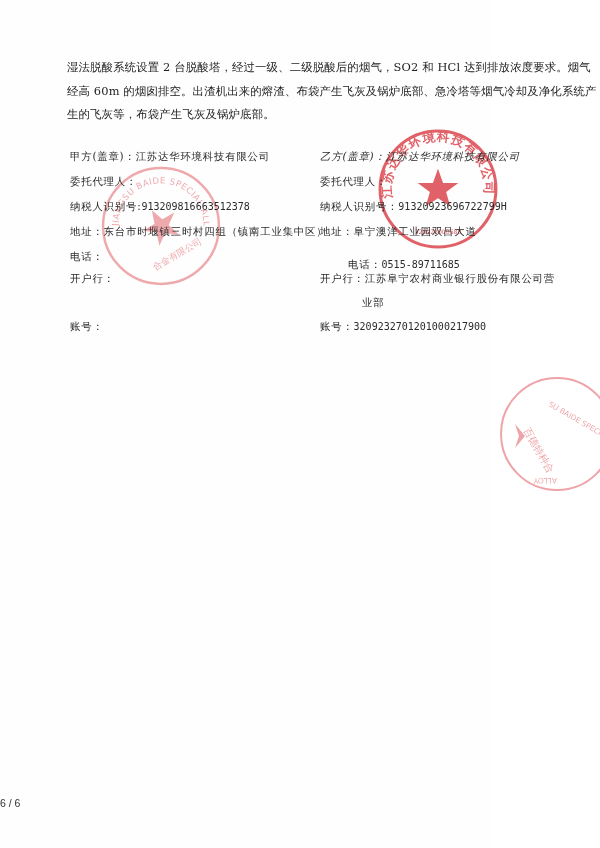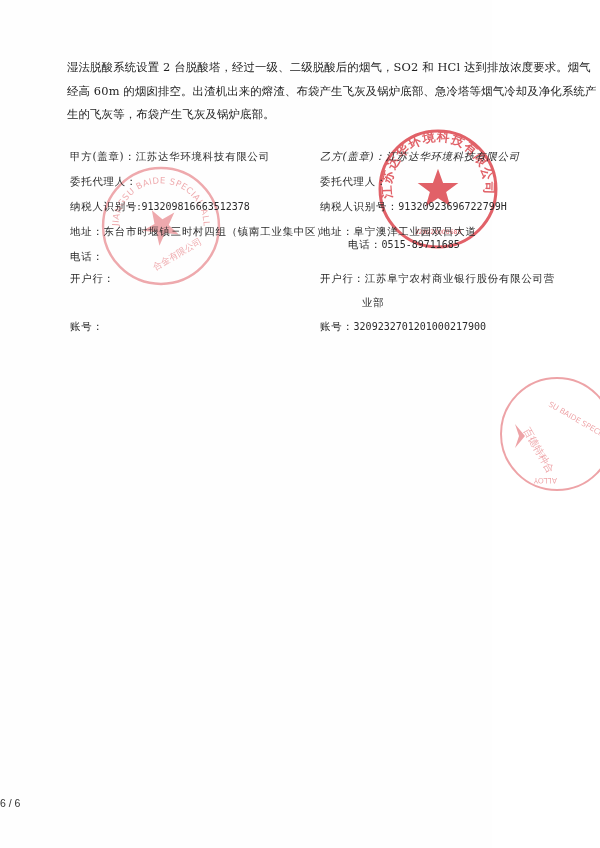--- a/index.html
+++ b/index.html
@@ -149,21 +149,21 @@
     </div>
     <div class="field" style="top:25px;">
       <span class="label">委托代理人：</span><span class="value"></span>
     </div>
     <div class="field" style="top:50px;">
       <span class="label">纳税人识别号：</span><span class="value">91320923696722799H</span>
     </div>
     <div class="field" style="top:75px;">
       <span class="label">地址：</span><span class="value cn">阜宁澳洋工业园双吕大道</span>
     </div>
-    <div class="field" style="top:88px;padding-left:28px;">
+    <div class="field" style="top:108px;padding-left:28px;">
       <span class="label">电话：</span><span class="value">0515-89711685</span>
     </div>
     <div class="field" style="top:122px;">
       <span class="label">开户行：</span><span class="value cn">江苏阜宁农村商业银行股份有限公司营</span>
     </div>
     <div class="field indent" style="top:146px;">
       <span class="value cn">业部</span>
     </div>
     <div class="field" style="top:170px;">
       <span class="label">账号：</span><span class="value">3209232701201000217900</span>

